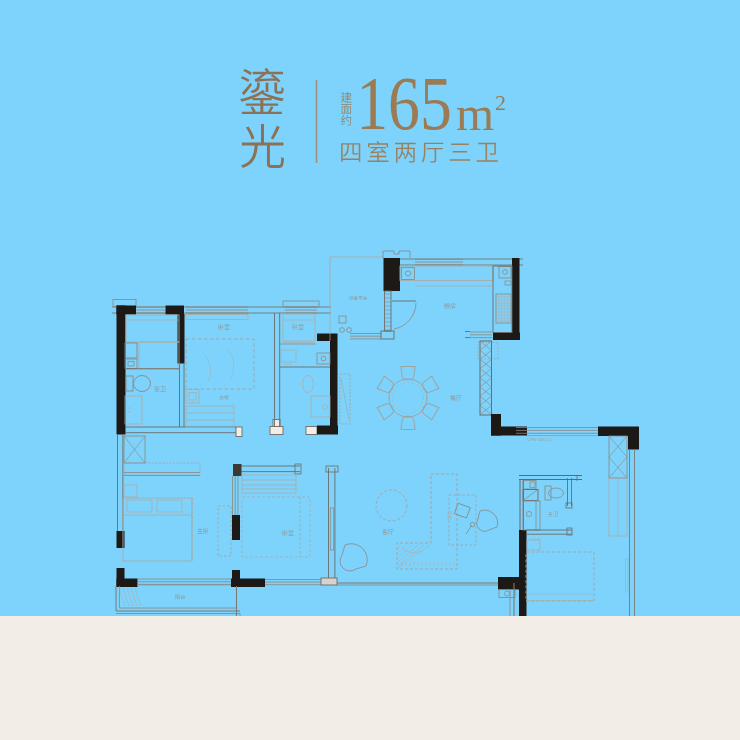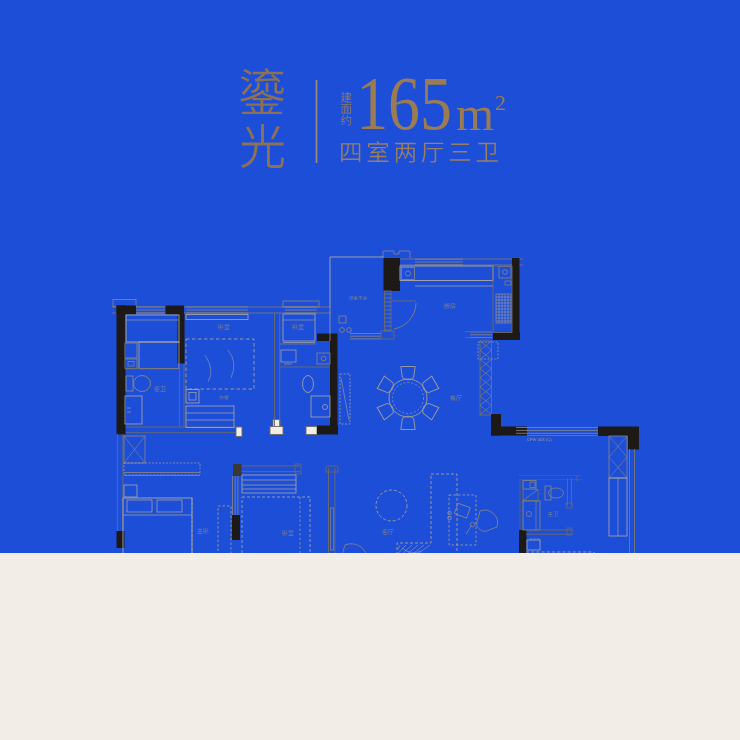--- a/index.html
+++ b/index.html
@@ -1,14 +1,14 @@
 <!DOCTYPE html>
 <html><head><meta charset="utf-8"><style>
 html,body{margin:0;padding:0;background:#f2eee7;}
-#c{position:relative;width:740px;height:553px;background:#1d4ed8;overflow:hidden;font-family:"Liberation Sans",sans-serif;}
+#c{position:relative;width:740px;height:616px;background:#7dd3fc;overflow:hidden;font-family:"Liberation Sans",sans-serif;}
 </style></head><body>
 <div id="c">
 <svg width="740" height="740" viewBox="0 0 740 740">
 <g>
         <path d="M308 771H945V722H308ZM580 560H637V379H580ZM399 563H455V511Q455 481 445 451Q435 422 402 396Q369 371 300 352Q296 360 289 368Q282 376 274 385Q267 393 260 397Q322 411 352 430Q381 449 390 471Q399 493 399 513ZM685 696 727 723Q757 706 789 682Q820 659 847 636Q875 612 891 592L848 562Q831 582 804 606Q778 630 747 654Q715 677 685 696ZM763 564H820V421Q820 398 826 396Q828 394 833 393Q837 393 843 393Q848 393 858 393Q869 393 876 393Q883 393 889 393Q896 394 899 395Q906 398 910 411Q911 419 912 435Q913 452 914 475Q922 468 934 462Q947 456 957 452Q956 430 954 408Q951 385 948 376Q940 359 922 351Q915 348 903 346Q890 344 880 344Q874 344 865 344Q855 344 845 344Q835 344 830 344Q818 344 804 348Q790 351 780 359Q771 367 767 381Q763 394 763 428ZM109 786 140 825Q178 812 221 791Q263 770 289 752L257 709Q231 727 189 749Q147 771 109 786ZM58 647 88 686Q127 674 172 653Q216 633 242 615L210 572Q184 590 141 612Q97 634 58 647ZM80 361Q117 396 167 451Q217 506 262 560L294 517Q255 467 209 414Q164 360 120 313ZM552 828 605 846Q623 827 640 802Q657 776 665 758L610 737Q602 756 586 782Q569 808 552 828ZM365 575Q364 584 358 601Q353 619 348 630Q359 631 372 636Q385 641 399 648Q410 654 433 670Q457 685 486 708Q514 730 538 754L594 733Q548 693 500 660Q452 627 406 606V605Q406 605 400 602Q394 600 386 595Q378 590 372 585Q365 580 365 575ZM365 575 365 614 401 631 824 647Q825 636 828 624Q830 612 832 604Q711 598 631 595Q550 591 500 588Q450 586 424 584Q397 581 385 579Q373 577 365 575ZM304 259H704V216H304ZM162 153H842V109H162ZM469 236H531V-25H469ZM259 83 310 97Q329 72 348 40Q366 8 374 -16L320 -33Q312 -10 295 23Q278 57 259 83ZM691 99 745 83Q727 52 708 21Q688 -9 671 -32L623 -17Q640 6 660 40Q680 73 691 99ZM517 418 566 391Q509 345 428 306Q348 268 256 238Q165 209 75 190Q69 200 60 215Q51 229 41 239Q130 255 219 281Q309 307 387 342Q465 377 517 418ZM527 380Q621 327 735 298Q850 268 965 249Q954 239 944 225Q934 210 928 197Q811 221 697 257Q582 292 480 355ZM80 -7H920V-51H80Z" transform="translate(238.03 111.38) scale(0.04766 -0.05129)" fill="#8c7156"></path>
         <path d="M593 408H656V23Q656 -1 665 -8Q674 -16 705 -16Q712 -16 731 -16Q750 -16 773 -16Q797 -16 817 -16Q837 -16 846 -16Q867 -16 877 -4Q888 9 892 45Q896 82 898 154Q905 149 916 143Q926 138 937 134Q949 130 958 127Q953 47 944 3Q935 -42 913 -59Q891 -76 851 -76Q844 -76 822 -76Q800 -76 774 -76Q748 -76 727 -76Q706 -76 699 -76Q658 -76 634 -68Q611 -59 602 -38Q593 -16 593 23ZM331 403H397Q390 317 374 243Q359 169 325 108Q292 47 232 1Q172 -46 77 -77Q74 -69 67 -59Q60 -49 52 -39Q44 -30 37 -24Q127 4 182 45Q237 87 268 141Q298 195 311 261Q324 327 331 403ZM143 766 200 787Q226 748 251 704Q276 659 296 616Q316 573 326 539L265 515Q256 548 237 592Q218 636 194 681Q169 727 143 766ZM802 799 867 775Q846 732 822 684Q798 637 773 594Q748 550 726 517L673 539Q695 574 719 619Q743 664 765 712Q788 760 802 799ZM56 451H947V391H56ZM465 838H529V427H465Z" transform="translate(239.27 164.29) scale(0.04670 -0.04809)" fill="#8c7156"></path>
       </g>
       <line x1="316.5" y1="80" x2="316.5" y2="163" stroke="#a18f7b" stroke-width="1.6"></line>
       <g>
         <path d="M328 616H945V564H328ZM380 341H898V292H380ZM337 205H937V153H337ZM587 838H648V45H587ZM396 749H872V426H388V479H814V698H396ZM66 773H294V716H66ZM136 487H292V430H126ZM270 487H283L295 489L331 479Q306 269 243 132Q180 -5 87 -77Q83 -71 74 -63Q65 -55 56 -47Q47 -38 40 -34Q132 32 191 159Q250 285 270 474ZM132 342Q162 236 212 170Q261 103 329 68Q396 32 479 19Q562 6 659 6Q670 6 699 6Q729 6 767 6Q806 6 845 6Q884 6 915 7Q946 7 960 7Q955 1 950 -10Q945 -21 941 -32Q937 -43 935 -52H883H658Q550 -52 459 -37Q369 -22 297 18Q225 58 172 132Q118 206 83 324ZM98 402Q97 408 92 418Q86 428 82 438Q77 448 72 455Q85 457 102 474Q118 490 133 513Q144 528 168 568Q192 608 219 660Q247 713 268 767V772L292 784L334 757Q290 665 241 581Q192 497 145 437V435Q145 435 139 432Q132 429 122 424Q112 419 105 413Q98 407 98 402Z" transform="translate(340.50 101.80) scale(0.01160 -0.01160)" fill="#9b7e5b"></path>

